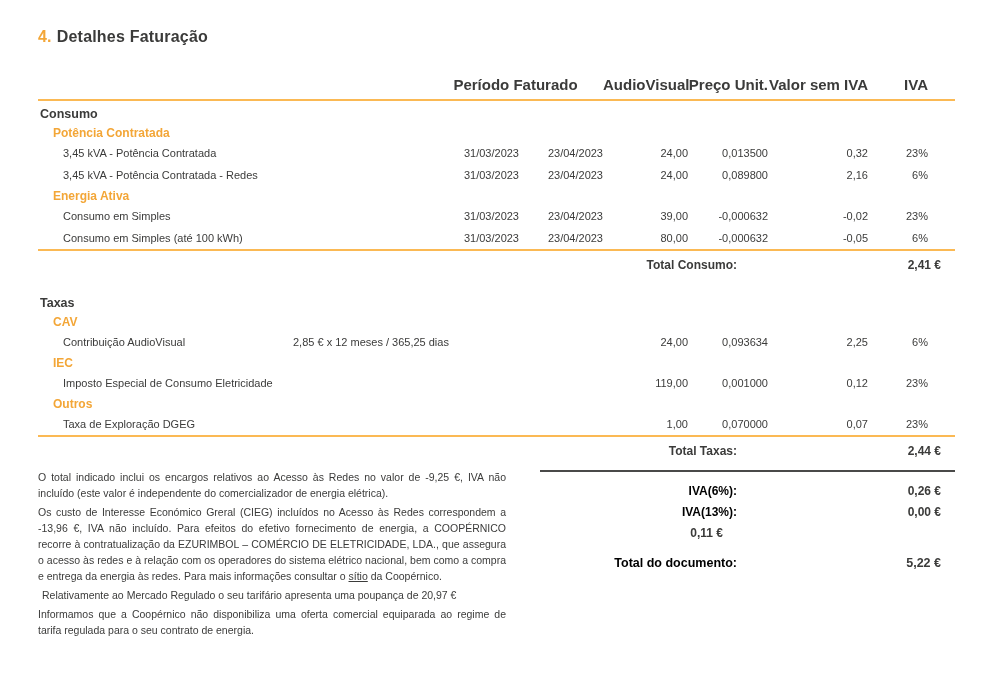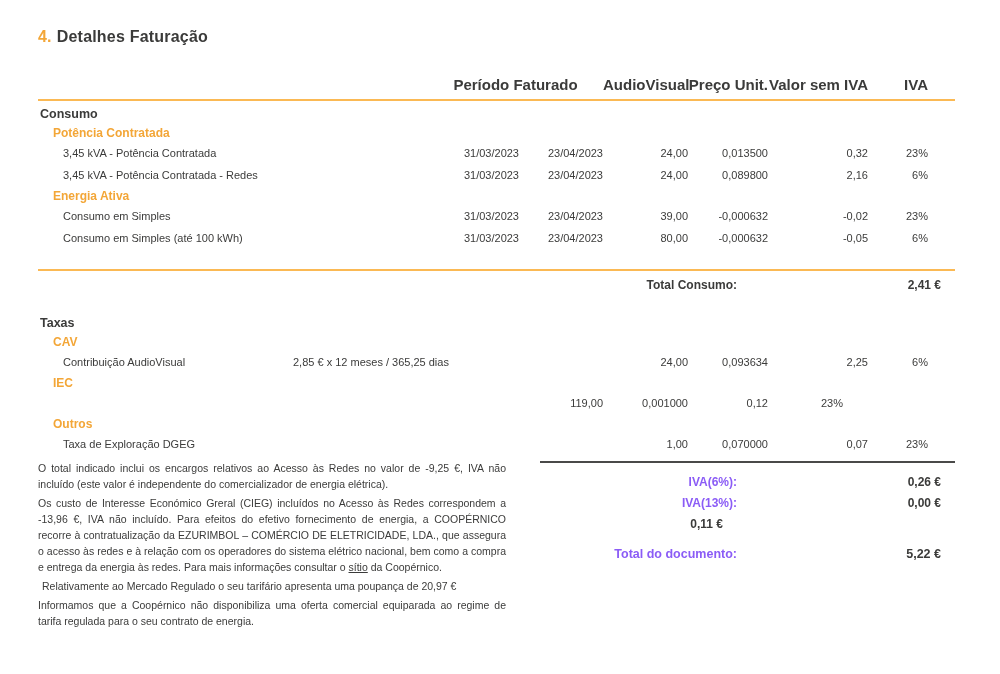--- a/index.html
+++ b/index.html
@@ -30,37 +30,37 @@
   
   .section-name { font-size:12.5px; font-weight:bold; padding:6px 0 2px 2px; }
   .group-label  { font-size:12px; font-weight:bold; color:#F3A637; padding:3px 0 2px 15px; }
   .trow { font-size:11px; height:22px; align-items:center; white-space:nowrap; }
   .c-desc { padding-left:25px; }
   .c-note { padding-left:25px; }
 
   .total-row {
     display:grid; grid-template-columns:1fr 218px;
     border-top:2.5px solid #FBB954;
-    padding:7px 0 6px; margin-top:20px;
+    padding:7px 0 6px; margin-top:0;
     font-size:12px; font-weight:bold;
   }
   .total-row .t-label { text-align:right; }
   .total-row .t-value { text-align:right; padding-right:14px; }
   .section + .section { margin-top:12px; }
 
   
   .bottom { display:flex; margin-top:6px; width:917px; }
   .notes { width:468px; font-size:10.5px; line-height:1.52; text-align:justify; }
   .notes p { margin:0 0 3px 0; }
   .notes .indent { padding-left:4px; }
   .notes a { color:#3B3B3A; text-decoration:underline; }
 
   .summary { margin-left:auto; width:415px; border-top:2px solid #4A4A49; padding-top:9px; }
   .summary-row { display:grid; grid-template-columns:1fr 218px; line-height:21px; font-size:12px; font-weight:bold; }
-  .summary-row .s-label { text-align:right; color:#8b5cf6; }
+  .summary-row .s-label { text-align:right; color:#000000; }
   .summary-row .s-value { text-align:right; padding-right:14px; color:#3B3B3A; }
   .summary-total { margin-top:9px; font-size:12.5px; }
 </style>
 </head>
 <body>
 
 <div class="page">
 
   <div class="title">
     <span class="num">4.</span><span>Detalhes Faturação</span>
@@ -149,20 +149,21 @@
         <div class="c-right"></div>
         <div class="c-right">24,00</div>
         <div class="c-right">0,093634</div>
         <div class="c-right">2,25</div>
         <div class="c-vat">6%</div>
       </div>
 
       <div class="group-label">IEC</div>
 
       <div class="grid trow">
+        <div class="c-desc">Imposto Especial de Consumo Eletricidade</div>
         <div class="c-note"></div>
         <div class="c-right"></div>
         <div class="c-right"></div>
         <div class="c-right">119,00</div>
         <div class="c-right">0,001000</div>
         <div class="c-right">0,12</div>
         <div class="c-vat">23%</div>
       </div>
 
       <div class="group-label">Outros</div>
@@ -171,20 +172,24 @@
         <div class="c-desc">Taxa de Exploração DGEG</div>
         <div class="c-note"></div>
         <div class="c-right"></div>
         <div class="c-right"></div>
         <div class="c-right">1,00</div>
         <div class="c-right">0,070000</div>
         <div class="c-right">0,07</div>
         <div class="c-vat">23%</div>
       </div>
 
+      <div class="total-row">
+        <div class="t-label">Total Taxas:</div>
+        <div class="t-value">2,44 €</div>
+      </div>
     </div>
 
     <div class="bottom">
 
       <div class="notes">
         <p>O total indicado inclui os encargos relativos ao Acesso às Redes no valor de -9,25 €, IVA não incluído (este valor é independente do comercializador de energia elétrica).</p>
         <p><span>Os custo de Interesse Económico Greral (CIEG) incluídos no Acesso às Redes correspondem a -13,96 €, IVA não incluído. Para efeitos do efetivo fornecimento de energia, a COOPÉRNICO recorre à contratualização da EZURIMBOL – COMÉRCIO DE ELETRICIDADE, LDA., que assegura o acesso às redes e à relação com os operadores do sistema elétrico nacional, bem como a compra e entrega da energia às redes. Para mais informações consultar o </span><a href="#">sítio</a><span> da Coopérnico.</span></p>
         <p class="indent">Relativamente ao Mercado Regulado o seu tarifário apresenta uma poupança de 20,97 €</p>
         <p>Informamos que a Coopérnico não disponibiliza uma oferta comercial equiparada ao regime de tarifa regulada para o seu contrato de energia.</p>
       </div>

